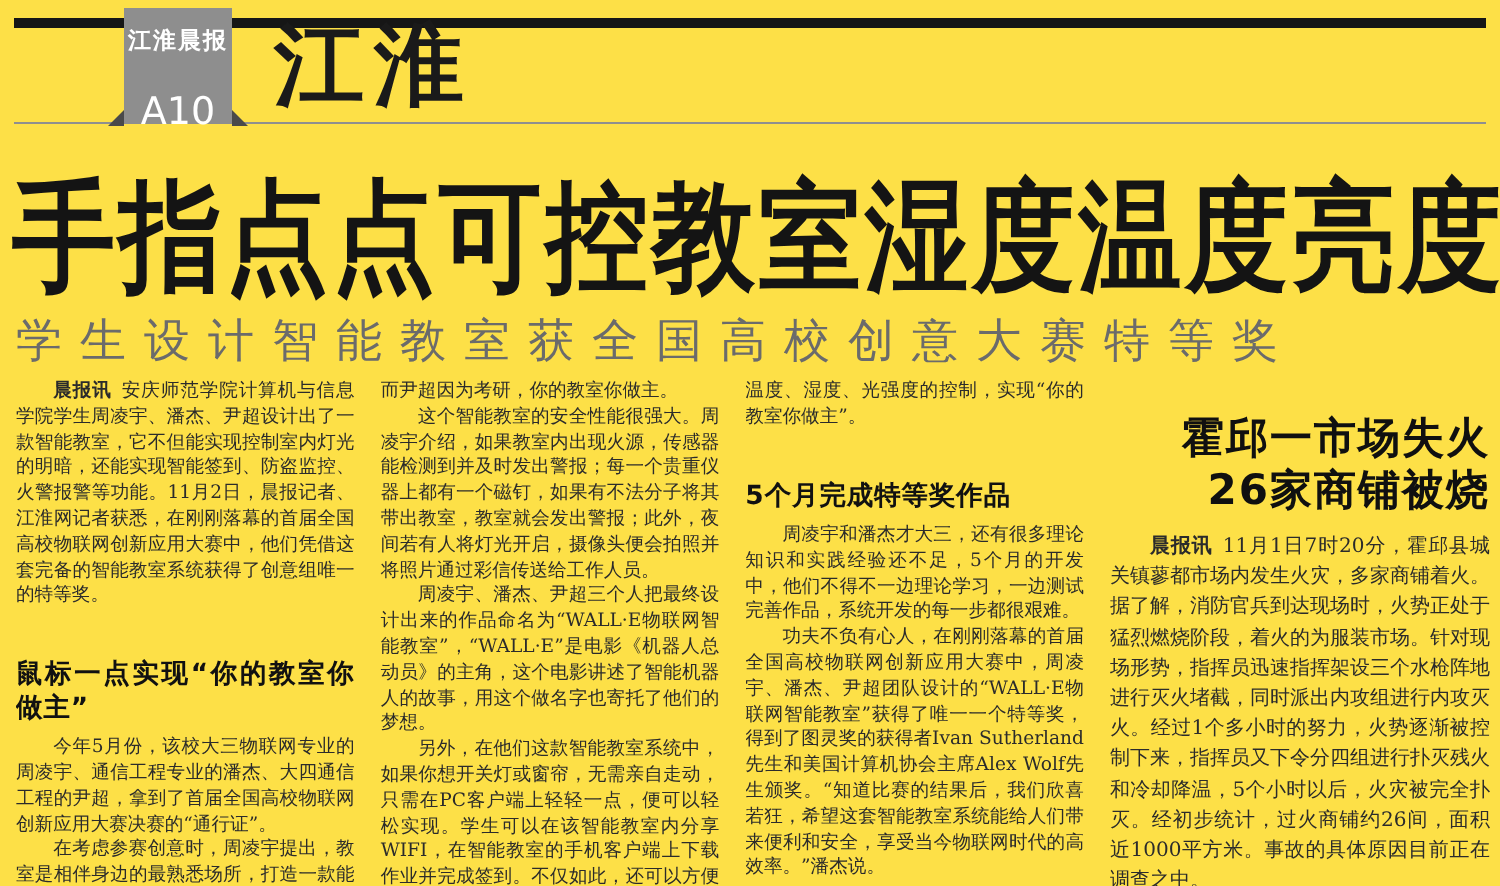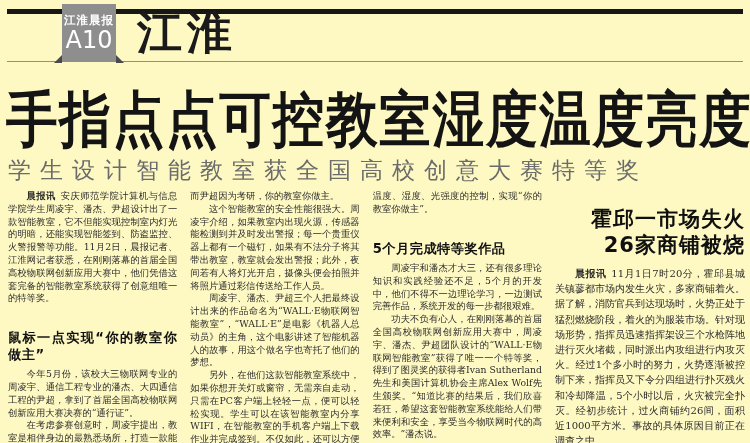--- a/index.html
+++ b/index.html
@@ -1,26 +1,26 @@
 <!DOCTYPE html>
 <html><head>
 <meta charset="utf-8">
 <style>
   html,body{margin:0;padding:0;background:#e8e8e8;}
-  .page{position:relative;width:750px;height:443px;background:#fef9c3;overflow:hidden;
+  .page{position:relative;width:750px;height:443px;background:#fde047;overflow:hidden;
         font-family:"DejaVu Serif","Liberation Serif",serif;color:#2b2b2b;}
   .sans{font-family:"DejaVu Sans","Liberation Sans",sans-serif;}
 
   
   .top-black-bar{position:absolute;left:7px;top:9px;width:736px;height:5px;background:#161616;}
   .badge{position:absolute;left:62px;top:4px;width:54px;height:58px;background:#8e8e8e;
          color:#fff;text-align:center;z-index:2;}
   .badge .paper{display:block;margin-top:9px;font-size:11.5px;font-weight:bold;letter-spacing:1px;
                 font-family:"DejaVu Sans","Liberation Sans",sans-serif;}
-  .badge .pageno{display:block;margin-top:1px;font-size:24px;line-height:22px;
+  .badge .pageno{display:block;margin-top:17px;font-size:19px;line-height:22px;
                  font-family:"DejaVu Sans","Liberation Sans",sans-serif;}
   .notch{position:absolute;bottom:-1px;width:0;height:0;}
   .notch.l{left:-8px;border-bottom:8px solid #4a4a4a;border-left:8px solid transparent;}
   .notch.r{right:-8px;border-bottom:8px solid #4a4a4a;border-right:8px solid transparent;}
   .section-title{position:absolute;left:137px;top:8px;font-size:45px;font-weight:900;
                  letter-spacing:5px;color:#1a1a1a;line-height:1.1;}
   .dateblock{position:absolute;left:231px;top:13px;line-height:13px;}
   .dateblock .d1{font-size:10px;font-weight:bold;color:#222;}
   .dateblock .d2{font-size:8.5px;color:#3f3f3f;margin-top:2px;}
   .header-rule{position:absolute;left:7px;top:61px;width:736px;height:1px;background:#8f8f8f;}

